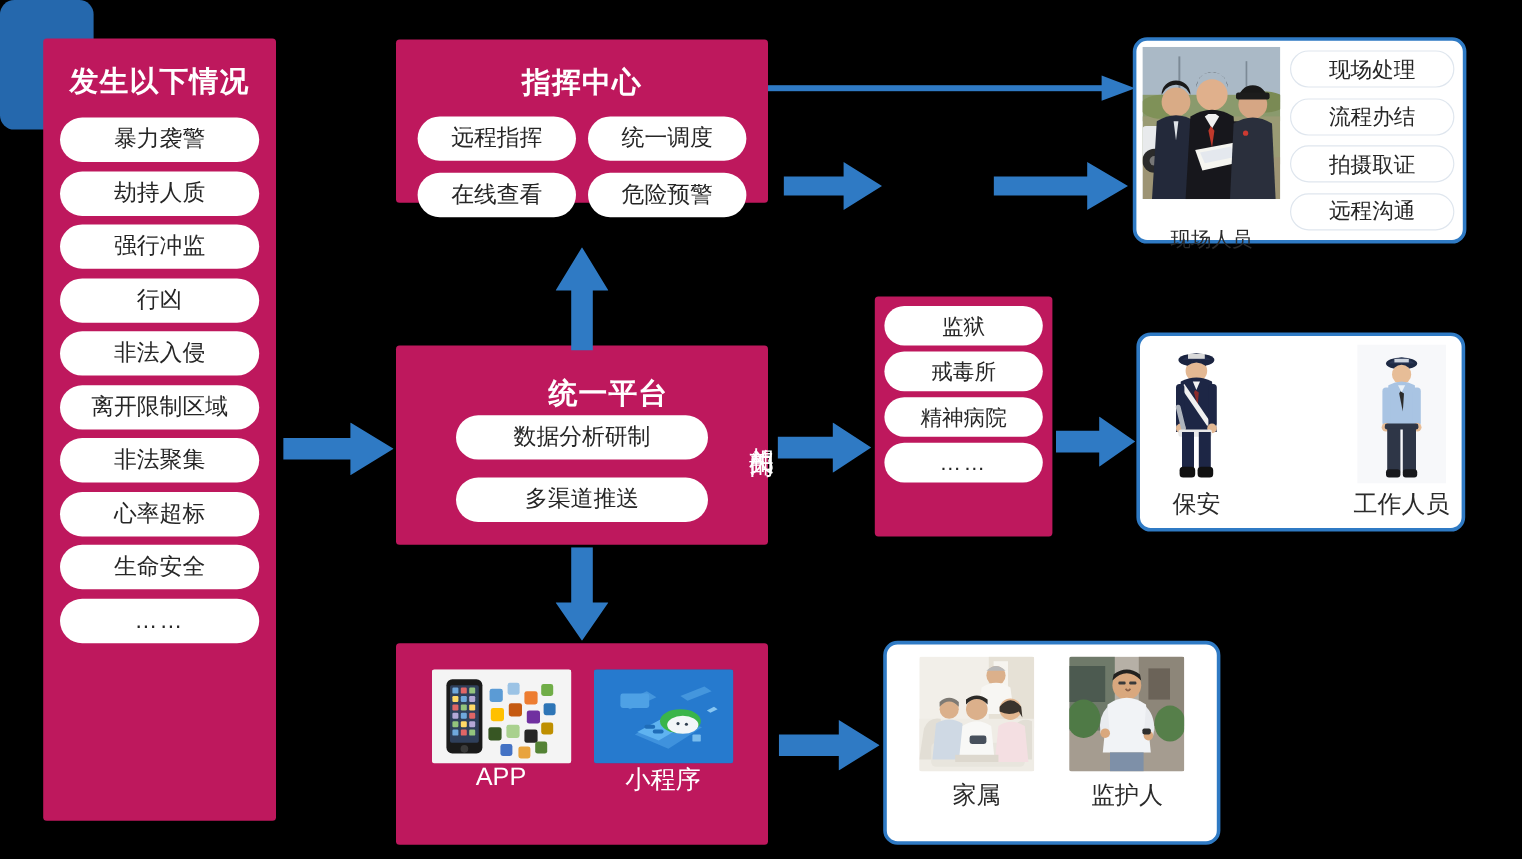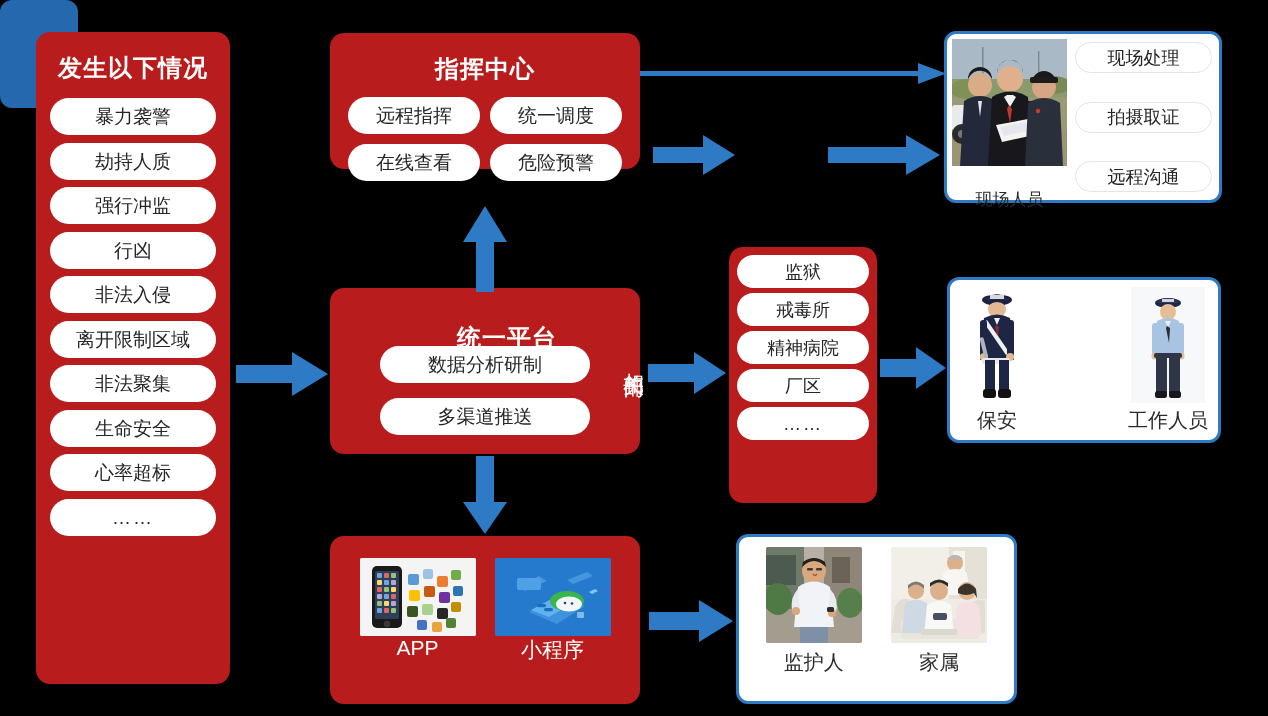--- a/index.html
+++ b/index.html
@@ -7,22 +7,22 @@
     width: 1268px; height: 716px;
     background: #000;
     font-family: "Liberation Sans", "DejaVu Sans", sans-serif;
     overflow: hidden;
   }
   #stage { position: relative; width: 1268px; height: 716px; background: #000; }
 
   
   .panel {
     position: absolute;
-    background: #b91c1c;
-    border-radius: 14px;
+    background: #be185d;
+    border-radius: 3px;
   }
   .panel-title {
     color: #ffffff;
     font-weight: bold;
     text-align: center;
     letter-spacing: 1px;
   }
   .pill {
     background: #ffffff;
     color: #262626;
@@ -60,21 +60,21 @@
   #cmd { left: 330px; top: 33px; width: 310px; height: 136px; }
   #cmd .panel-title { font-size: 24px; margin-top: 20px; }
   #cmd .grid {
     position: absolute; left: 18px; top: 64px; right: 18px;
     display: grid; grid-template-columns: 1fr 1fr; gap: 10px 10px;
   }
   #cmd .pill { height: 37px; font-size: 19px; }
 
   
   #plat { left: 330px; top: 288px; width: 310px; height: 166px; }
-  #plat .panel-title { font-size: 24px; margin-top: 34px; padding-left: 44px; }
+  #plat .panel-title { font-size: 24px; margin-top: 24px; padding-left: 44px; }
   #plat .stack {
     position: absolute; left: 50px; right: 50px; top: 58px;
     display: flex; flex-direction: column; gap: 15px;
   }
   #plat .pill { height: 37px; font-size: 19px; }
 
   
   #chan { left: 330px; top: 536px; width: 310px; height: 168px; }
   #chan .row {
     position: absolute; left: 20px; right: 20px; top: 22px;
@@ -88,21 +88,21 @@
   #dept { left: 740px; top: 98px; width: 78px; height: 108px; background: #2568ad; border-radius: 12px; }
   #dept .vtext {
     position: absolute; inset: 0;
     display: flex; align-items: center; justify-content: center;
     color: #fff; font-size: 21px; line-height: 1.02;
     writing-mode: vertical-rl; text-orientation: upright;
     letter-spacing: 1px;
   }
 
   
-  #venues { left: 729px; top: 247px; width: 148px; height: 256px; }
+  #venues { left: 729px; top: 247px; width: 148px; height: 200px; }
   #venues .pill-list {
     position: absolute; left: 8px; right: 8px; top: 8px;
     display: flex; flex-direction: column; gap: 5px;
   }
   #venues .pill { height: 33px; font-size: 18px; }
 
   
   #onsite { left: 944px; top: 31px; width: 278px; height: 172px; border-width: 3px; }
   #onsite .photo-wrap { position: absolute; left: 5px; top: 5px; width: 115px; height: 158px; }
   #onsite .photo { width: 115px; height: 127px; overflow: hidden; position: relative; }
@@ -141,22 +141,22 @@
   <div class="panel" id="sidebar">
     <div class="panel-title">发生以下情况</div>
     <div class="pill-list">
       <div class="pill">暴力袭警</div>
       <div class="pill">劫持人质</div>
       <div class="pill">强行冲监</div>
       <div class="pill">行凶</div>
       <div class="pill">非法入侵</div>
       <div class="pill">离开限制区域</div>
       <div class="pill">非法聚集</div>
+      <div class="pill">心率超标</div>
       <div class="pill">生命安全</div>
-      <div class="pill">心率超标</div>
       <div class="pill dots">……</div>
     </div>
   </div>
 
   <div class="panel" id="cmd">
     <div class="panel-title">指挥中心</div>
     <div class="grid">
       <div class="pill">远程指挥</div>
       <div class="pill">统一调度</div>
       <div class="pill">在线查看</div>
@@ -251,21 +251,20 @@
 
   <div id="dept">
     <div class="vtext">相关部门</div>
   </div>
 
   <div class="panel" id="venues">
     <div class="pill-list">
       <div class="pill">监狱</div>
       <div class="pill">戒毒所</div>
       <div class="pill">精神病院</div>
-      <div class="pill">厂区</div>
       <div class="pill dots">……</div>
     </div>
   </div>
 
   <div class="card" id="onsite">
     <div class="photo-wrap">
       <div class="photo">
         <svg class="art" viewBox="0 0 115 127">
           <rect width="115" height="127" fill="#b9c4cc"></rect>
           <rect y="0" width="115" height="46" fill="#aab9c6"></rect>
@@ -299,20 +298,21 @@
           <path d="M80 44 a12 12 0 0 1 24 0 l1 -4 h-26 z" fill="#191919"></path>
           <rect x="78" y="38" width="28" height="6" rx="2" fill="#1c1c1c"></rect>
           <path d="M76 64 q16 -10 32 0 l3 63 h-38 z" fill="#2a2f3c"></path>
           <circle cx="86" cy="72" r="2.2" fill="#cc3a31"></circle>
         </svg>
       </div>
       <div class="caption photo-cap">现场人员</div>
     </div>
     <div class="pills">
       <div class="pill">现场处理</div>
+      <div class="pill">流程办结</div>
       <div class="pill">拍摄取证</div>
       <div class="pill">远程沟通</div>
     </div>
   </div>
 
   <div class="card" id="staff">
     <div class="row">
       <div class="person">
         <svg width="74" height="116" viewBox="0 0 74 116">
           <ellipse cx="37" cy="13" rx="15" ry="5.5" fill="#1b2440"></ellipse>
@@ -357,47 +357,20 @@
           <rect x="24" y="104" width="12" height="7" rx="2.5" fill="#17181c"></rect>
           <rect x="38" y="104" width="12" height="7" rx="2.5" fill="#17181c"></rect>
         </svg>
         <div class="caption">工作人员</div>
       </div>
     </div>
   </div>
 
   <div class="card" id="family">
     <div class="row">
-      <div class="person">
-        <div class="thumb">
-          <svg class="art" viewBox="0 0 96 96">
-            <rect width="96" height="96" fill="#b6b0a6"></rect>
-            <rect x="0" y="0" width="38" height="62" fill="#6f7a6a"></rect>
-            <rect x="0" y="8" width="30" height="30" fill="#4c5a50"></rect>
-            <rect x="58" y="0" width="38" height="58" fill="#8d8679"></rect>
-            <rect x="66" y="10" width="18" height="26" fill="#6b6358"></rect>
-            <rect x="0" y="62" width="96" height="34" fill="#a59c90"></rect>
-            <ellipse cx="12" cy="52" rx="14" ry="16" fill="#4f7a46"></ellipse>
-            <ellipse cx="84" cy="56" rx="13" ry="15" fill="#567f4a"></ellipse>
-            <circle cx="48" cy="24" r="12" fill="#d9a87e"></circle>
-            <path d="M36 20 q12 -12 24 0 l-1 -5 q-11 -8 -22 0 z" fill="#23211f"></path>
-            <rect x="41" y="21" width="6" height="2.4" rx="1" fill="#3a3a3a"></rect>
-            <rect x="50" y="21" width="6" height="2.4" rx="1" fill="#3a3a3a"></rect>
-            <path d="M47 27 q2 3 4 0" stroke="#8a6149" stroke-width="1.4" fill="none"></path>
-            <path d="M32 40 q16 -11 32 0 l4 40 h-40 z" fill="#f1f3f6"></path>
-            <path d="M32 42 q-8 8 -6 22 l8 3 z" fill="#e9ebef"></path>
-            <path d="M64 42 q9 9 6 24 l-8 2 z" fill="#e9ebef"></path>
-            <circle cx="30" cy="64" r="4" fill="#d9a87e"></circle>
-            <circle cx="66" cy="66" r="4" fill="#d9a87e"></circle>
-            <rect x="61" y="60" width="7" height="5" rx="1.5" fill="#2e2e2e"></rect>
-            <rect x="34" y="80" width="28" height="16" fill="#7e90a8"></rect>
-          </svg>
-        </div>
-        <div class="caption">监护人</div>
-      </div>
       <div class="person">
         <div class="thumb">
           <svg class="art" viewBox="0 0 96 96">
             <rect width="96" height="96" fill="#f2efe9"></rect>
             <rect x="58" y="0" width="38" height="60" fill="#e6e1d6"></rect>
             <rect x="62" y="4" width="12" height="42" fill="#f6f4ef"></rect>
             <rect x="0" y="52" width="96" height="44" fill="#efece5"></rect>
             <path d="M4 60 q4 -10 14 -8 l0 34 h-18 z" fill="#e2ded5"></path>
             <path d="M78 60 q6 -10 16 -6 l0 32 h-18 z" fill="#e2ded5"></path>
             <rect x="10" y="72" width="78" height="20" rx="4" fill="#e8e5dd"></rect>
@@ -412,20 +385,47 @@
             <path d="M36 58 q12 -8 24 0 l3 30 h-30 z" fill="#f8f8f6"></path>
             <rect x="42" y="66" width="14" height="7" rx="2" fill="#47505c"></rect>
             <circle cx="76" cy="44" r="9" fill="#e2b68f"></circle>
             <path d="M67 42 q9 -11 18 0 l1 9 l-3 -5 q-8 4 -16 0 z" fill="#3a332c"></path>
             <path d="M66 58 q11 -7 22 0 l3 30 h-28 z" fill="#f4dfe2"></path>
             <rect x="30" y="82" width="36" height="6" fill="#ddd8ce"></rect>
           </svg>
         </div>
         <div class="caption">家属</div>
       </div>
+      <div class="person">
+        <div class="thumb">
+          <svg class="art" viewBox="0 0 96 96">
+            <rect width="96" height="96" fill="#b6b0a6"></rect>
+            <rect x="0" y="0" width="38" height="62" fill="#6f7a6a"></rect>
+            <rect x="0" y="8" width="30" height="30" fill="#4c5a50"></rect>
+            <rect x="58" y="0" width="38" height="58" fill="#8d8679"></rect>
+            <rect x="66" y="10" width="18" height="26" fill="#6b6358"></rect>
+            <rect x="0" y="62" width="96" height="34" fill="#a59c90"></rect>
+            <ellipse cx="12" cy="52" rx="14" ry="16" fill="#4f7a46"></ellipse>
+            <ellipse cx="84" cy="56" rx="13" ry="15" fill="#567f4a"></ellipse>
+            <circle cx="48" cy="24" r="12" fill="#d9a87e"></circle>
+            <path d="M36 20 q12 -12 24 0 l-1 -5 q-11 -8 -22 0 z" fill="#23211f"></path>
+            <rect x="41" y="21" width="6" height="2.4" rx="1" fill="#3a3a3a"></rect>
+            <rect x="50" y="21" width="6" height="2.4" rx="1" fill="#3a3a3a"></rect>
+            <path d="M47 27 q2 3 4 0" stroke="#8a6149" stroke-width="1.4" fill="none"></path>
+            <path d="M32 40 q16 -11 32 0 l4 40 h-40 z" fill="#f1f3f6"></path>
+            <path d="M32 42 q-8 8 -6 22 l8 3 z" fill="#e9ebef"></path>
+            <path d="M64 42 q9 9 6 24 l-8 2 z" fill="#e9ebef"></path>
+            <circle cx="30" cy="64" r="4" fill="#d9a87e"></circle>
+            <circle cx="66" cy="66" r="4" fill="#d9a87e"></circle>
+            <rect x="61" y="60" width="7" height="5" rx="1.5" fill="#2e2e2e"></rect>
+            <rect x="34" y="80" width="28" height="16" fill="#7e90a8"></rect>
+          </svg>
+        </div>
+        <div class="caption">监护人</div>
+      </div>
     </div>
   </div>
 
   <div class="arrow" style="left:236px; top:352px;">
     <svg width="92" height="44" viewBox="0 0 92 44">
         <polygon points="0,13 56,13 56,0 92,22 56,44 56,31 0,31" fill="#2f7ac4"></polygon>
       </svg>
   </div>
 
   <div class="arrow" style="left:463px; top:206px;">

